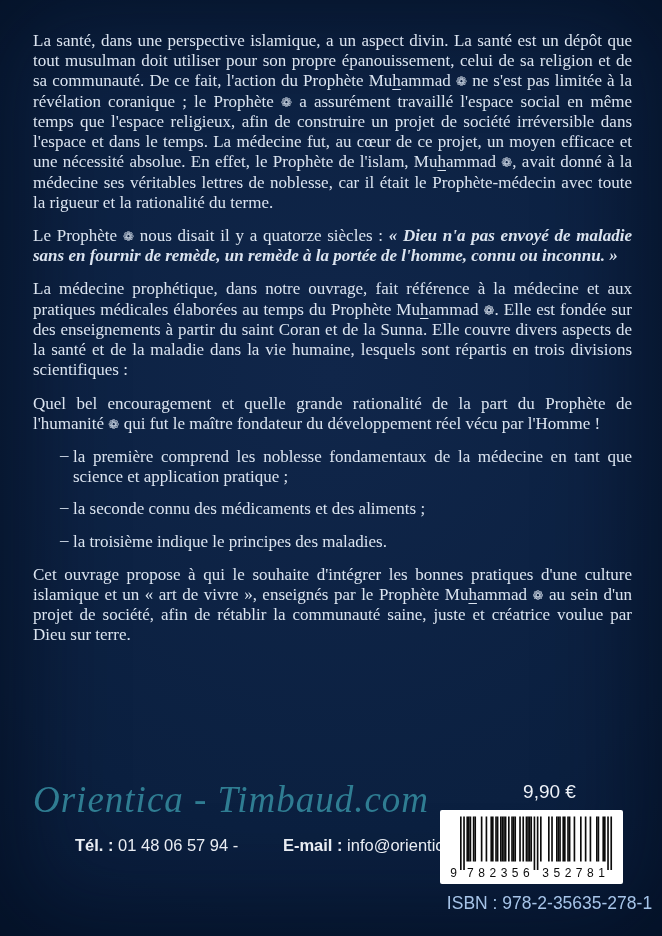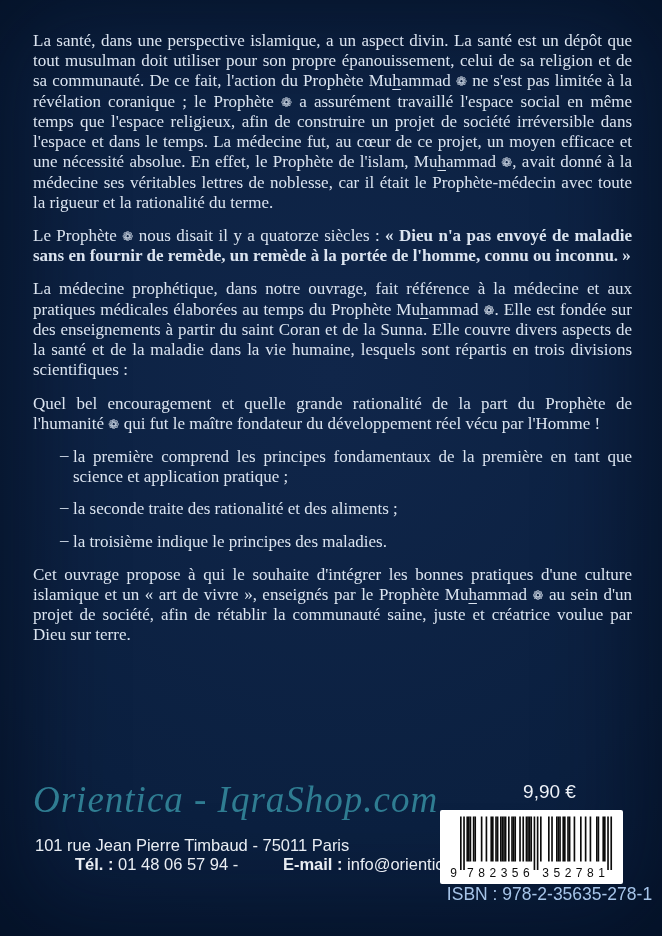--- a/index.html
+++ b/index.html
@@ -17,21 +17,21 @@
     pointer-events: none;
   }
   .content {
     position: absolute;
     left: 33px; right: 30px; top: 31px;
     color: #dbe4f0;
     font-size: 17px;
     line-height: 1.19;
   }
   .content p { margin: 0 0 13px 0; text-align: justify; }
-  .content b { font-weight: bold; }
+  .content b { font-weight: bold; font-style: italic; }
   .content u { text-decoration: underline; text-underline-offset: 3px; }
   .pbuh { font-family: "DejaVu Sans", sans-serif; font-size: 0.78em; opacity: 0.95; }
   .list { margin: 3px 0 13px 0; }
   .list-item { display: flex; margin-bottom: 12px; }
   .bullet { flex: none; width: 13px; margin-left: 27px; position: relative; top: -2px; }
   .item-text { flex: 1; text-align: justify; }
 
   .logo {
     position: absolute; left: 33px; top: 778px;
     font-family: "Liberation Serif", serif;
@@ -58,60 +58,59 @@
   .price { color: #eef2f8; font-size: 19px; margin-bottom: 7px; }
   .barcode-box {
     width: 183px; height: 74px;
     background: #ffffff;
     border-radius: 2px;
     box-sizing: border-box;
     padding: 5px 8px 2px 8px;
   }
   .barcode-box svg { display: block; width: 167px; height: 64px; }
   .isbn {
-    margin-top: 0;
+    margin-top: 9px;
     color: #a6c4e8;
     font-size: 17.5px;
     white-space: nowrap;
   }
 </style>
 </head>
 <body>
 
 <div class="page">
   <div class="vignette"></div>
 
   <div class="content" style="color: rgb(219, 228, 240);">
     <p>La santé, dans une perspective islamique, a un aspect divin. La santé est un dépôt que tout musulman doit utiliser pour son propre épanouissement, celui de sa religion et de sa communauté. De ce fait, l'action du Prophète Mu<u>h</u>ammad <span class="pbuh">❁</span> ne s'est pas limitée à la révélation coranique ; le Prophète <span class="pbuh">❁</span> a assurément travaillé l'espace social en même temps que l'espace religieux, afin de construire un projet de société irréversible dans l'espace et dans le temps. La médecine fut, au cœur de ce projet, un moyen efficace et une nécessité absolue. En effet, le Prophète de l'islam, Mu<u>h</u>ammad <span class="pbuh">❁</span>, avait donné à la médecine ses véritables lettres de noblesse, car il était le Prophète-médecin avec toute la rigueur et la rationalité du terme.</p>
     <p>Le Prophète <span class="pbuh">❁</span> nous disait il y a quatorze siècles : <b>« Dieu n'a pas envoyé de maladie sans en fournir de remède, un remède à la portée de l'homme, connu ou inconnu. »</b></p>
     <p>La médecine prophétique, dans notre ouvrage, fait référence à la médecine et aux pratiques médicales élaborées au temps du Prophète Mu<u>h</u>ammad <span class="pbuh">❁</span>. Elle est fondée sur des enseignements à partir du saint Coran et de la Sunna. Elle couvre divers aspects de la santé et de la maladie dans la vie humaine, lesquels sont répartis en trois divisions scientifiques :</p>
     <p>Quel bel encouragement et quelle grande rationalité de la part du Prophète de l'humanité <span class="pbuh">❁</span> qui fut le maître fondateur du développement réel vécu par l'Homme !</p>
 
     <div class="list">
       <div class="list-item">
         <span class="bullet">–</span>
-        <span class="item-text">la première comprend les principes fondamentaux de la première en tant que science et application pratique ;</span>
+        <span class="item-text">la première comprend les noblesse fondamentaux de la médecine en tant que science et application pratique ;</span>
       </div>
       <div class="list-item">
         <span class="bullet">–</span>
-        <span class="item-text">la seconde traite des rationalité et des aliments ;</span>
+        <span class="item-text">la seconde connu des médicaments et des aliments ;</span>
       </div>
       <div class="list-item">
         <span class="bullet">–</span>
         <span class="item-text">la troisième indique le principes des maladies.</span>
       </div>
     </div>
 
     <p>Cet ouvrage propose à qui le souhaite d'intégrer les bonnes pratiques d'une culture islamique et un « art de vivre », enseignés par le Prophète Mu<u>h</u>ammad <span class="pbuh">❁</span> au sein d'un projet de société, afin de rétablir la communauté saine, juste et créatrice voulue par Dieu sur terre.</p>
   </div>
 
-  <div class="logo" style="color: rgb(47, 125, 146);">Orientica - IqraShop.com</div>
+  <div class="logo" style="color: rgb(47, 125, 146);">Orientica - Timbaud.com</div>
 
   <div class="address">
-    <div>101 rue Jean Pierre Timbaud - 75011 Paris</div>
     <div><b>Tél. :</b> 01 48 06 57 94 - <b>E-mail :</b> info@orientica.com</div>
   </div>
 
   <div class="price-col">
     <div class="price" style="color: rgb(238, 242, 248);">9,90 €</div>
     <div class="barcode-box" id="barcode-box">
         <svg viewBox="0 0 167 63" xmlns="http://www.w3.org/2000/svg">
           <rect x="12.00" y="1" width="1.65" height="53.5" fill="#0c0c0c"></rect>
           <rect x="15.20" y="1" width="1.65" height="53.5" fill="#0c0c0c"></rect>
           <rect x="18.40" y="1" width="1.65" height="45" fill="#0c0c0c"></rect>

